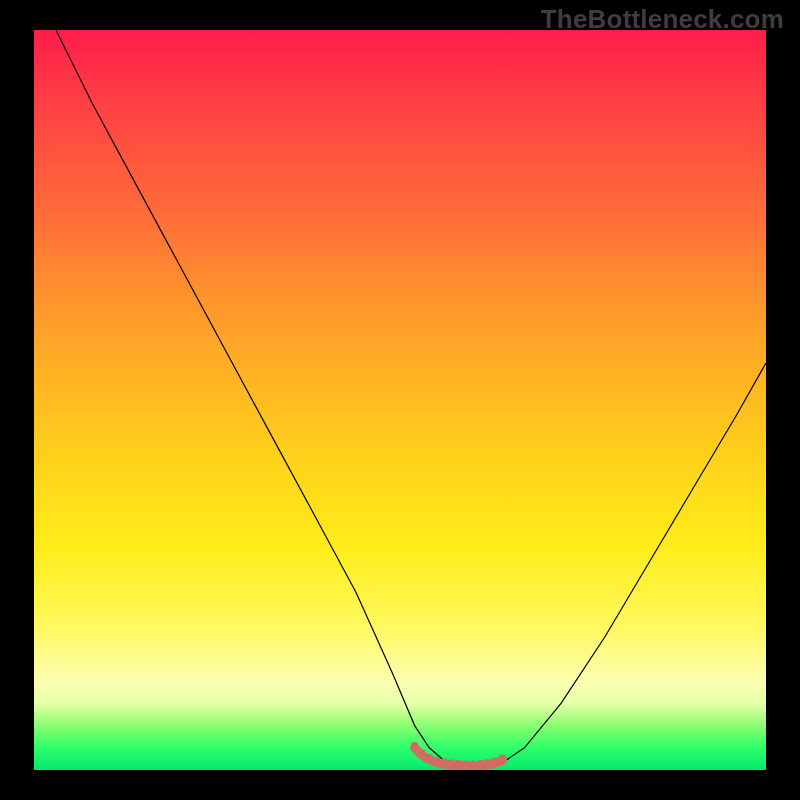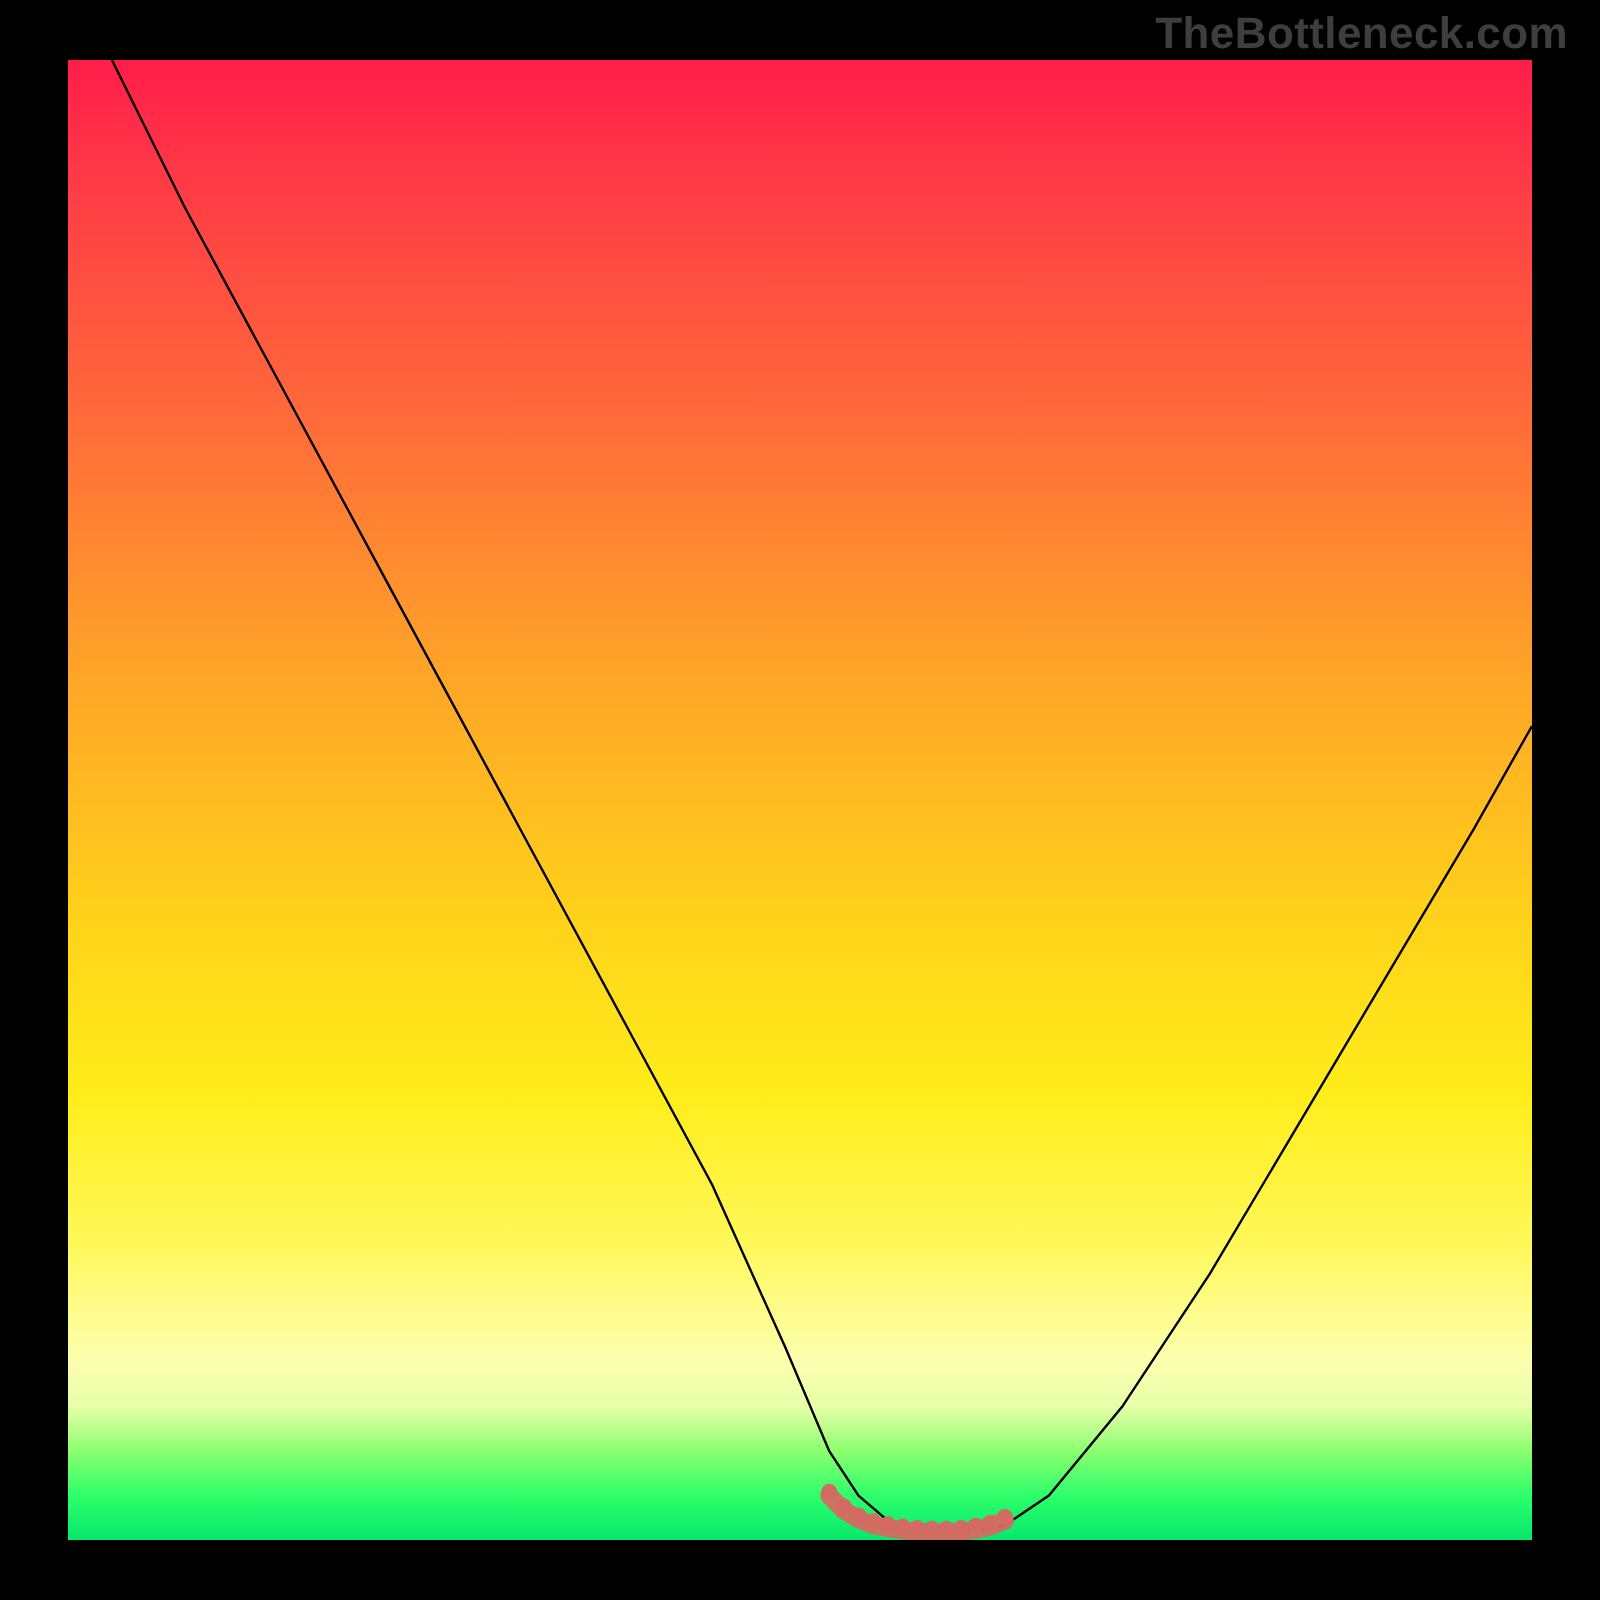--- a/index.html
+++ b/index.html
@@ -15,21 +15,21 @@
     position: relative;
     width: 800px;
     height: 800px;
     background: #000;
   }
   .watermark {
     position: absolute;
     top: 4px;
     right: 16px;
     color: #3e3e3e;
-    font-size: 22px;
+    font-size: 26px;
     font-weight: 600;
     letter-spacing: 0.2px;
     z-index: 5;
   }
   .plot {
     position: absolute;
     left: 34px;
     top: 30px;
     width: 732px;
     height: 740px;

